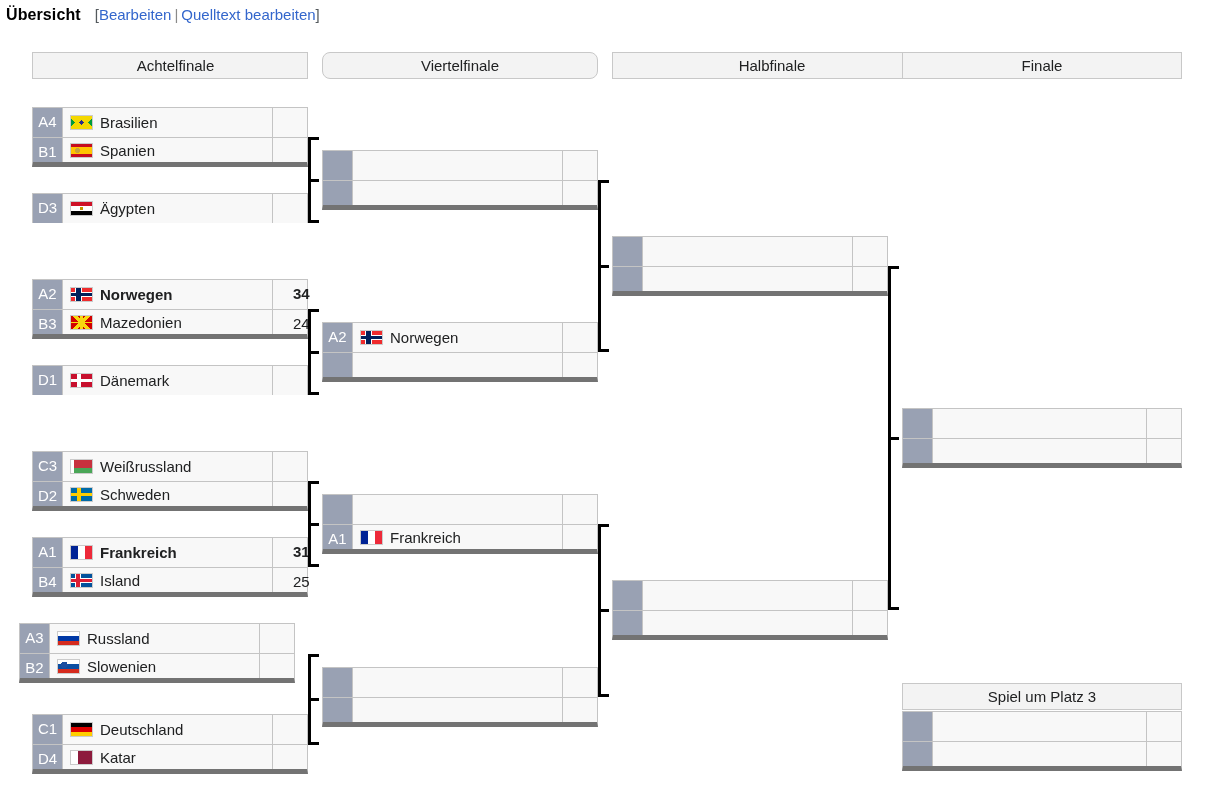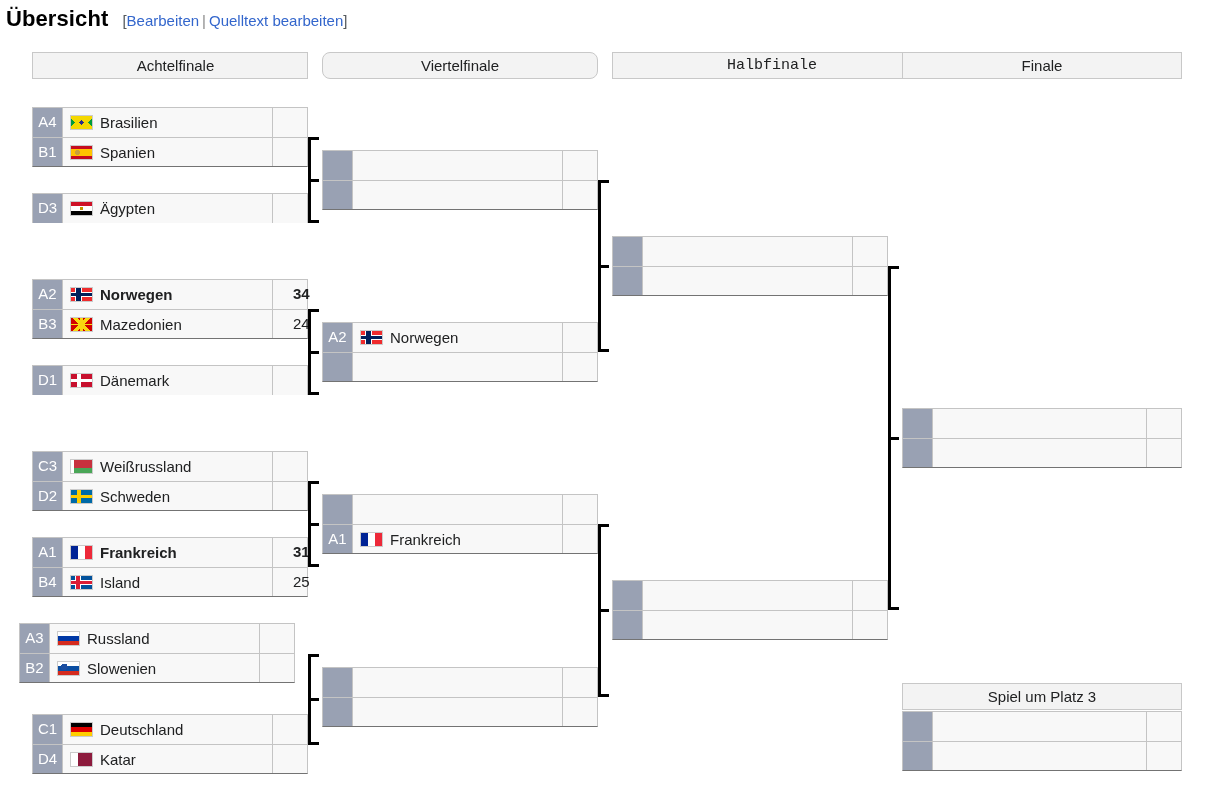--- a/index.html
+++ b/index.html
@@ -21,21 +21,21 @@
   
   #heading-row {
     position: absolute;
     left: 6px;
     top: 6px;
     display: flex;
     align-items: baseline;
     white-space: nowrap;
   }
   #page-title {
-    font-size: 22px;
+    font-size: 16px;
     font-weight: bold;
     color: #000000;
     letter-spacing: 0.1px;
   }
   #section-edit-links {
     margin-left: 14px;
     font-size: 15px;
     color: #54595d;
     white-space: nowrap;
   }
@@ -77,21 +77,21 @@
   .team-row {
     box-sizing: border-box;
     display: flex;
     align-items: stretch;
     height: 30px;
     background: #f8f8f8;
     border: 1px solid #c4c4c4;
     border-bottom: none;
   }
   .team-row.last {
-    border-bottom: 1px solid #737373;
+    border-bottom: 5px solid #737373;
   }
   .seed {
     box-sizing: border-box;
     width: 30px;
     flex: 0 0 30px;
     background: #99a1b3;
     color: #ffffff;
     font-size: 15px;
     line-height: 28px;
     text-align: center;
@@ -168,21 +168,21 @@
 <div id="heading-row">
   <span id="page-title">Übersicht</span>
   <span id="section-edit-links">
     <span class="brk">[</span><a href="#">Bearbeiten</a><span class="sep">|</span><a href="#">Quelltext bearbeiten</a><span class="brk">]</span>
   </span>
 </div>
 
 <div id="bracket">
     <div class="round-header" style="left: 32px; top: 52px; width: 276px; padding-left: 11px;">Achtelfinale</div>
     <div class="round-header" style="left: 322px; top: 52px; width: 276px; border-radius: 8px;">Viertelfinale</div>
-    <div class="round-header" style="left: 612px; top: 52px; width: 320px; font-family: Liberation Mono, monospace;">Halbfinale</div>
+    <div class="round-header" style="left: 612px; top: 52px; width: 320px;">Halbfinale</div>
     <div class="round-header" style="left: 902px; top: 52px; width: 280px;">Finale</div>
     <div class="match" id="r16-m1" style="left: 32px; top: 107px; width: 276px;">
       <div class="team-row">
         <div class="seed">A4</div>
         <div class="team">
           <span class="flag" style="background-image: radial-gradient(circle, rgb(42, 42, 140) 0px, rgb(42, 42, 140) 18%, rgba(0, 0, 0, 0) 18%), linear-gradient(135deg, rgba(0, 0, 0, 0) 30%, rgb(245, 216, 0) 30%, rgb(245, 216, 0) 70%, rgba(0, 0, 0, 0) 70%), linear-gradient(45deg, rgba(0, 0, 0, 0) 30%, rgb(245, 216, 0) 30%, rgb(245, 216, 0) 70%, rgba(0, 0, 0, 0) 70%), linear-gradient(rgb(0, 155, 58), rgb(0, 155, 58));"></span>
           <span class="name">Brasilien</span>
         </div>
         <div class="score"></div>
       </div>

